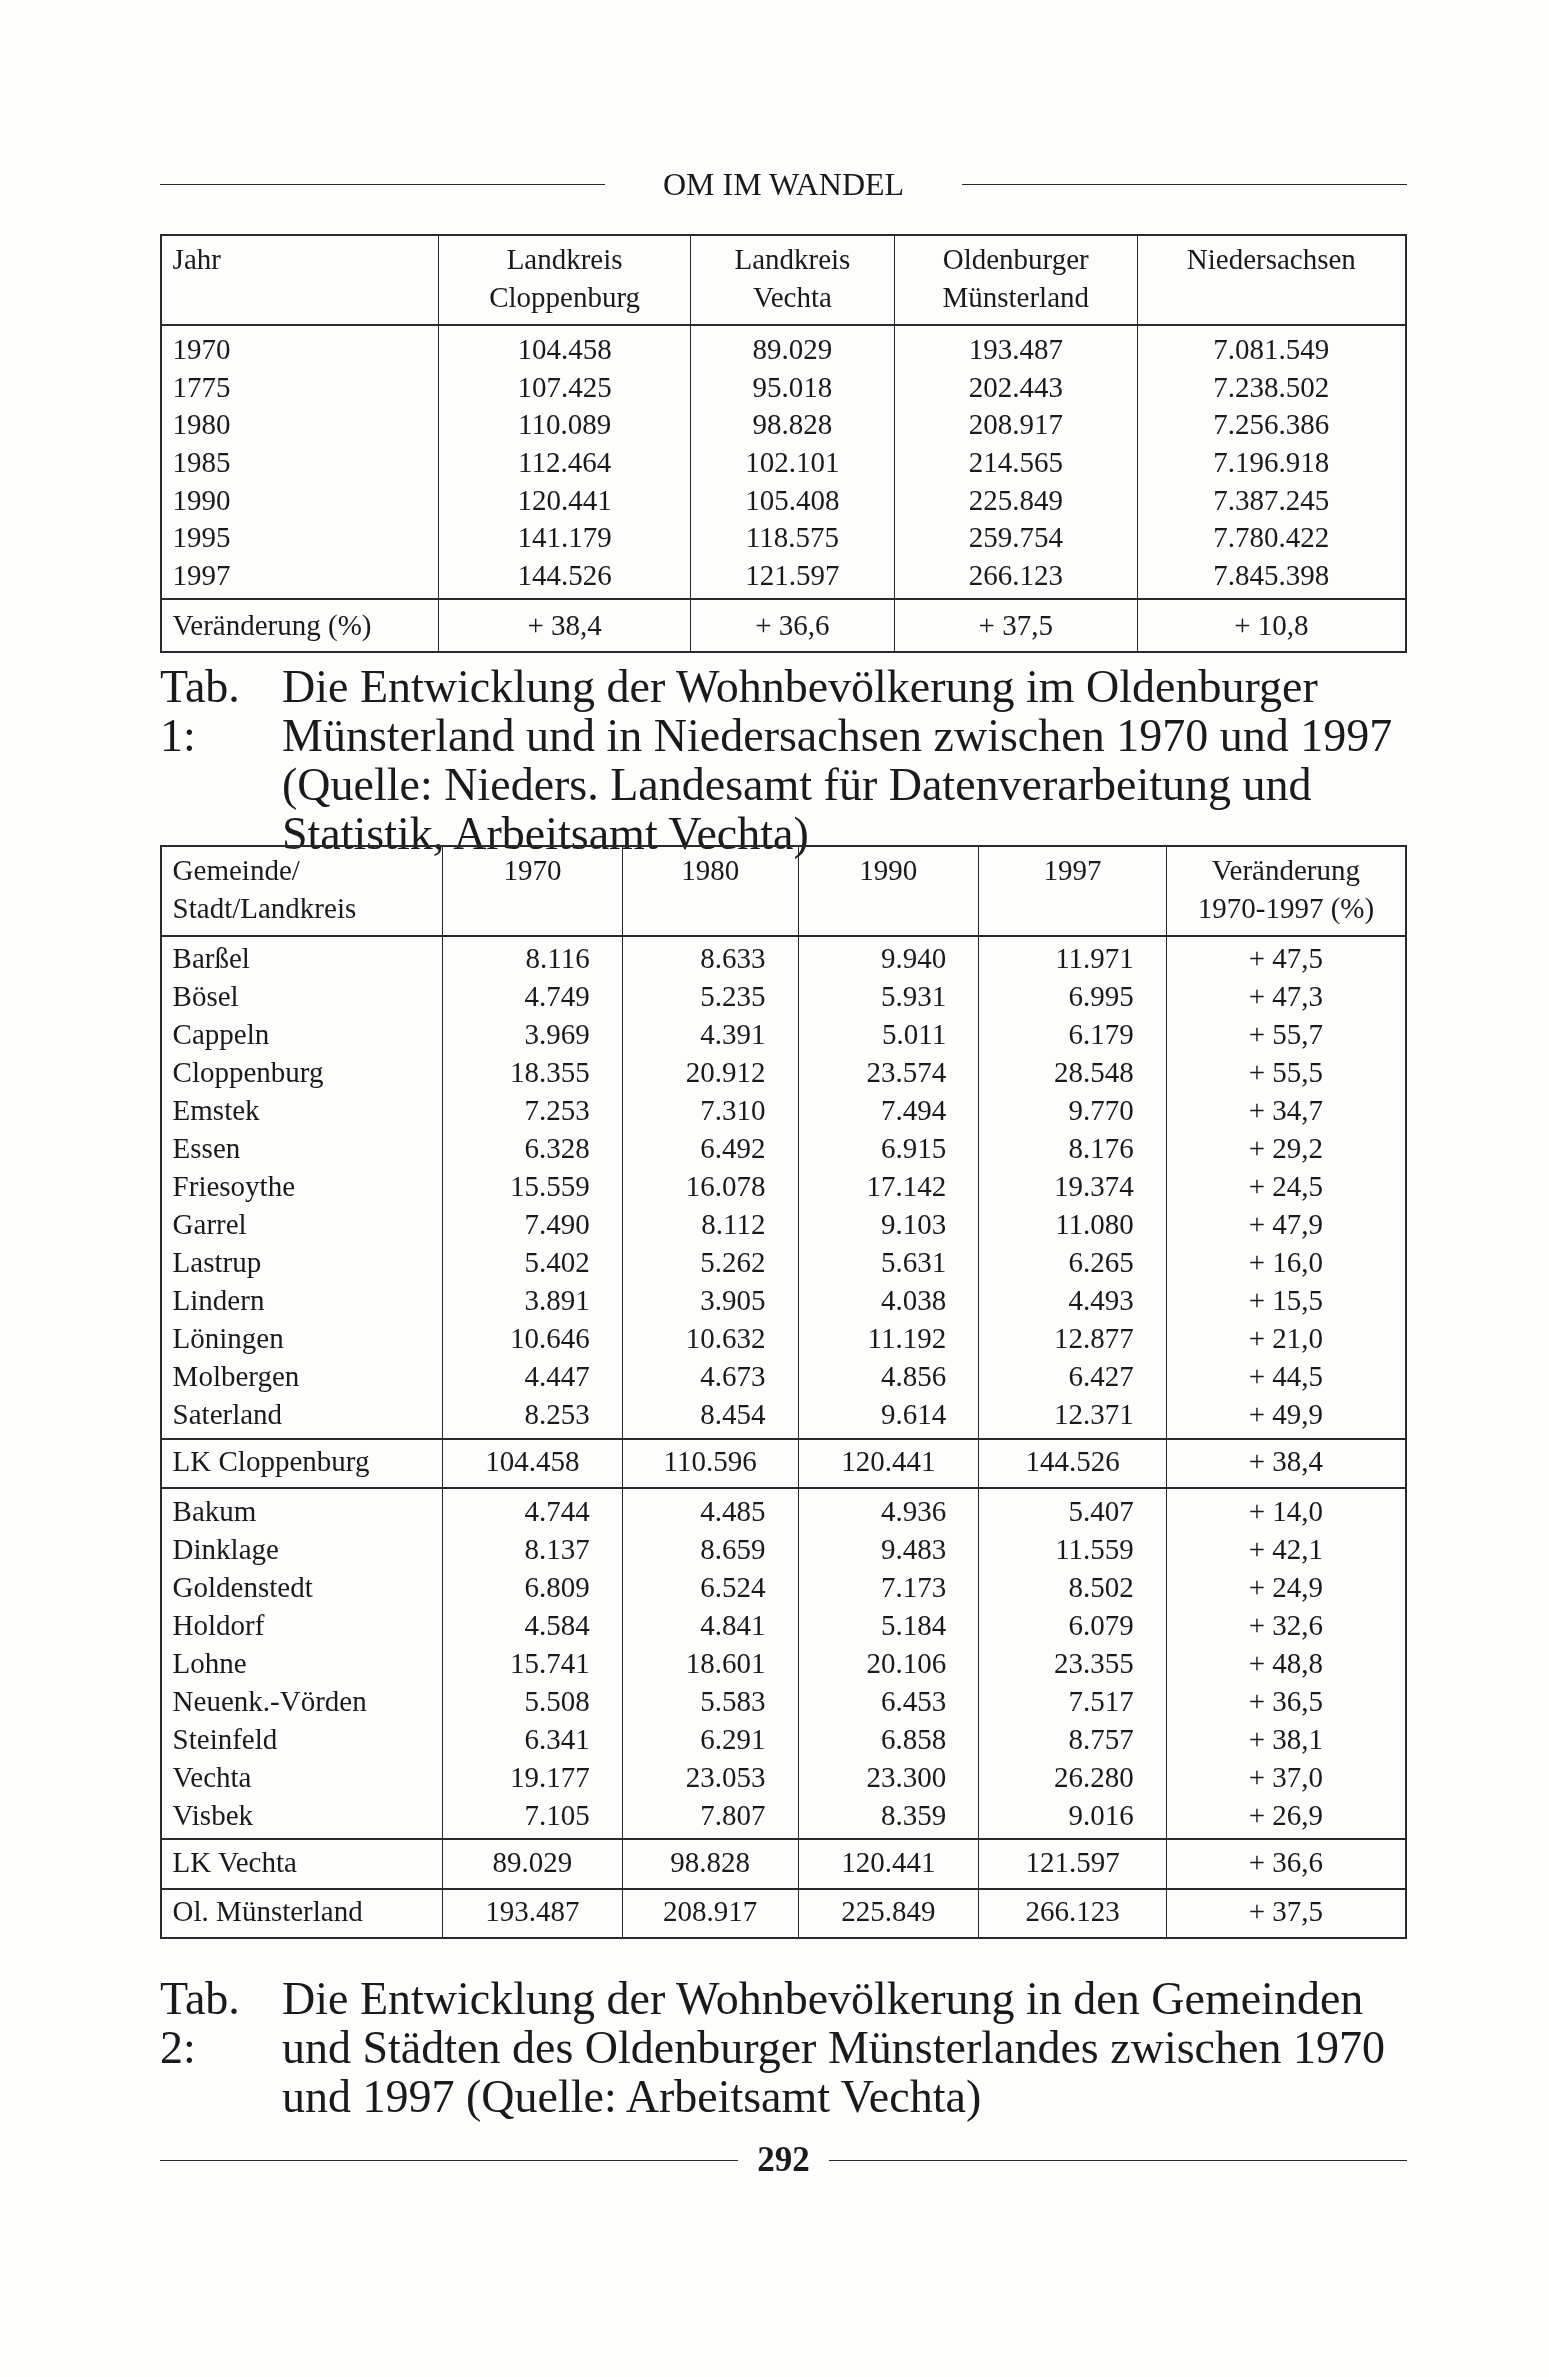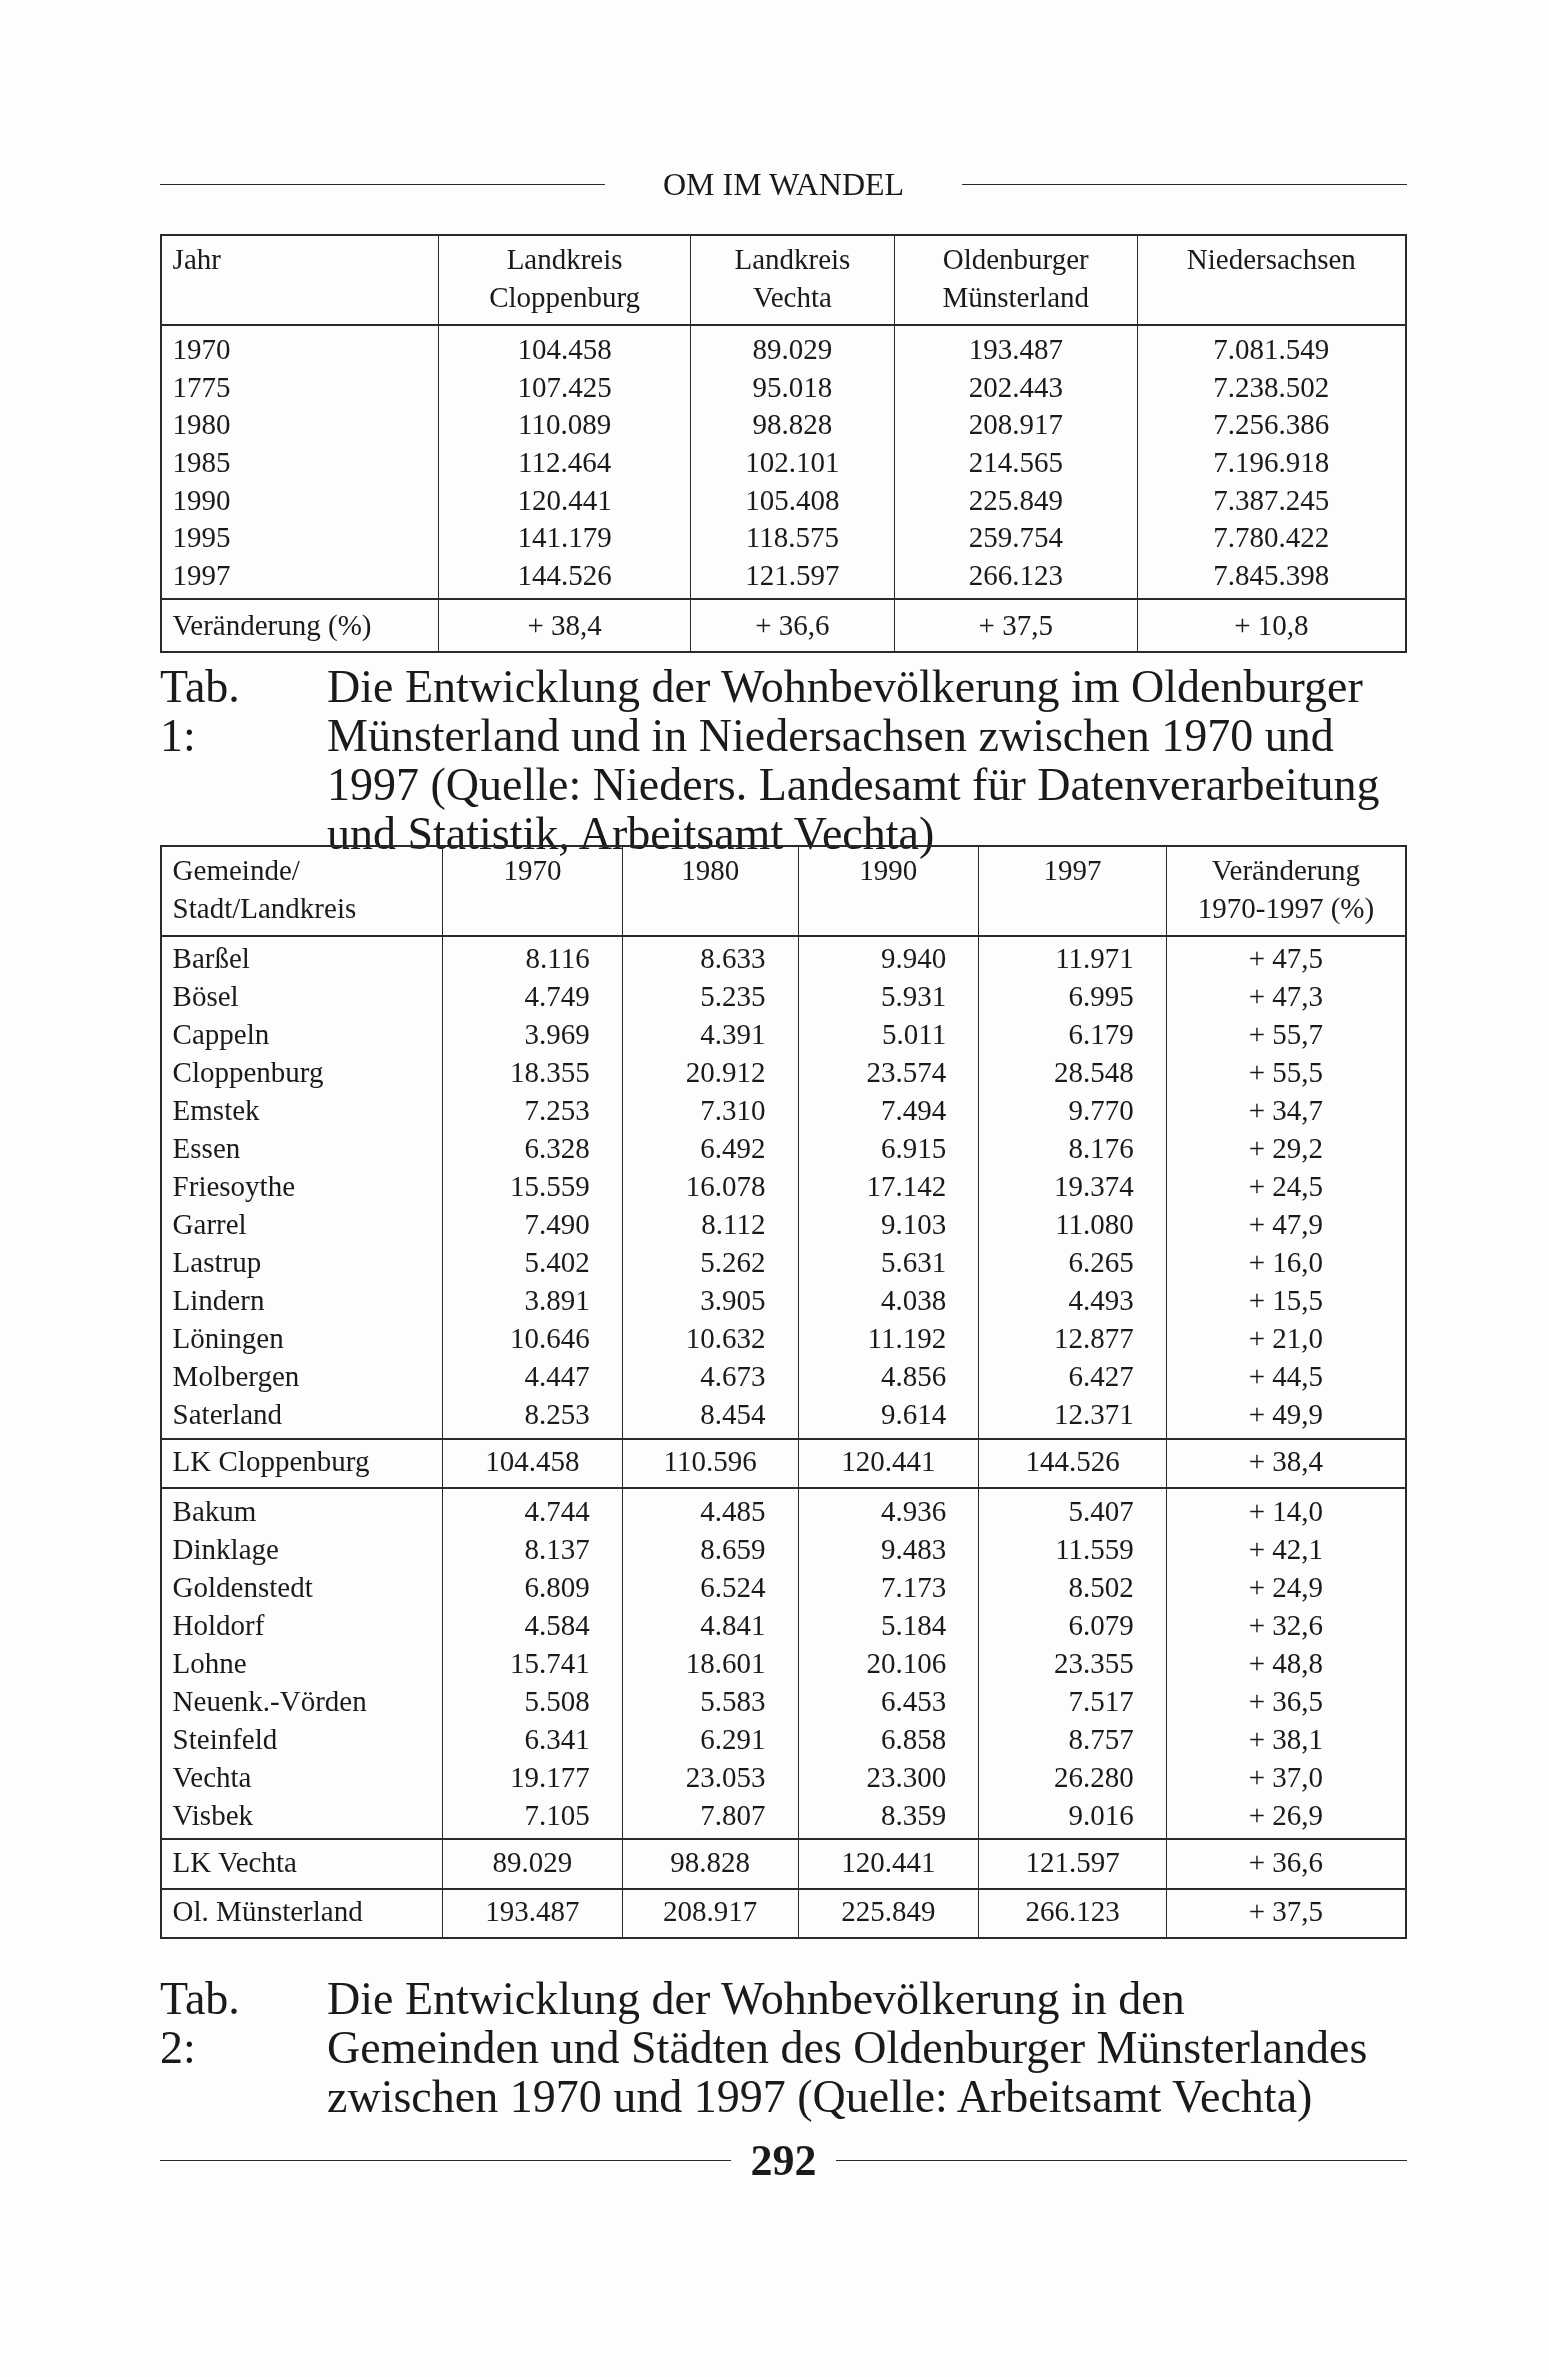--- a/index.html
+++ b/index.html
@@ -44,21 +44,21 @@
   #table1 tbody.data td { padding-top: 0; padding-bottom: 0; height: 37px; }
   #table1 tbody.data tr:first-child td { padding-top: 5.3px; }
   #table1 tbody.data tr:last-child td { padding-bottom: 3.5px; }
   #table1 tfoot td { border-top: 2.6px solid #2a2a2a; height: 44px; padding-top: 7px; }
 
   .caption {
     position: absolute; left: 160px; width: 1247px;
     font-size: 46px; line-height: 49px; display: flex;
   }
   .caption .cap-label { width: 122px; flex: none; }
-  .caption .cap-text { flex: 1; margin-left: 45px; }
+  .caption .cap-text { flex: 1; }
   #caption1 { top: 662px; }
   #caption2 { top: 1974px; }
 
   
   #table2 { left: 160px; top: 845px; width: 1247px; }
   #table2 col.c0 { width: 282px; }
   #table2 col.c1 { width: 180px; }
   #table2 col.c2 { width: 176px; }
   #table2 col.c3 { width: 181px; }
   #table2 col.c4 { width: 188px; }
@@ -69,21 +69,21 @@
   #table2 tbody.total td { border-top: 2.6px solid #2a2a2a; height: 44px; padding-top: 3.5px; }
   #table2 tbody.block { border-top: 2.6px solid #2a2a2a; }
   #table2 .numc { padding-right: 32px; }
   #table2 .numc5 { text-align: center; }
 
   .page-footer {
     position: absolute; left: 160px; top: 2138px; width: 1247px; height: 44px;
     display: flex; align-items: center;
   }
   .page-footer .rule { flex: 1; height: 0; border-top: 1.8px solid #2a2a2a; }
-  .page-footer .page-number { padding: 0 19.4px; font-size: 44px; font-weight: bold; }
+  .page-footer .page-number { padding: 0 19.4px; font-size: 35px; font-weight: bold; }
 </style>
 </head>
 <body>
 
 <div class="page-header">
   <div class="rule"></div>
   <div class="title">OM IM WANDEL</div>
   <div class="rule"></div>
 </div>
 

